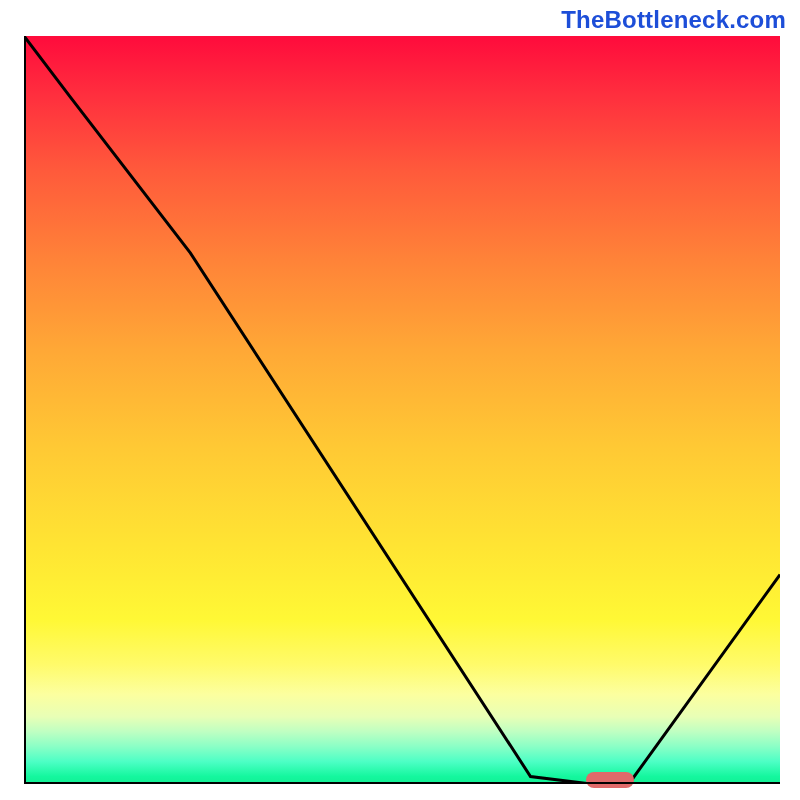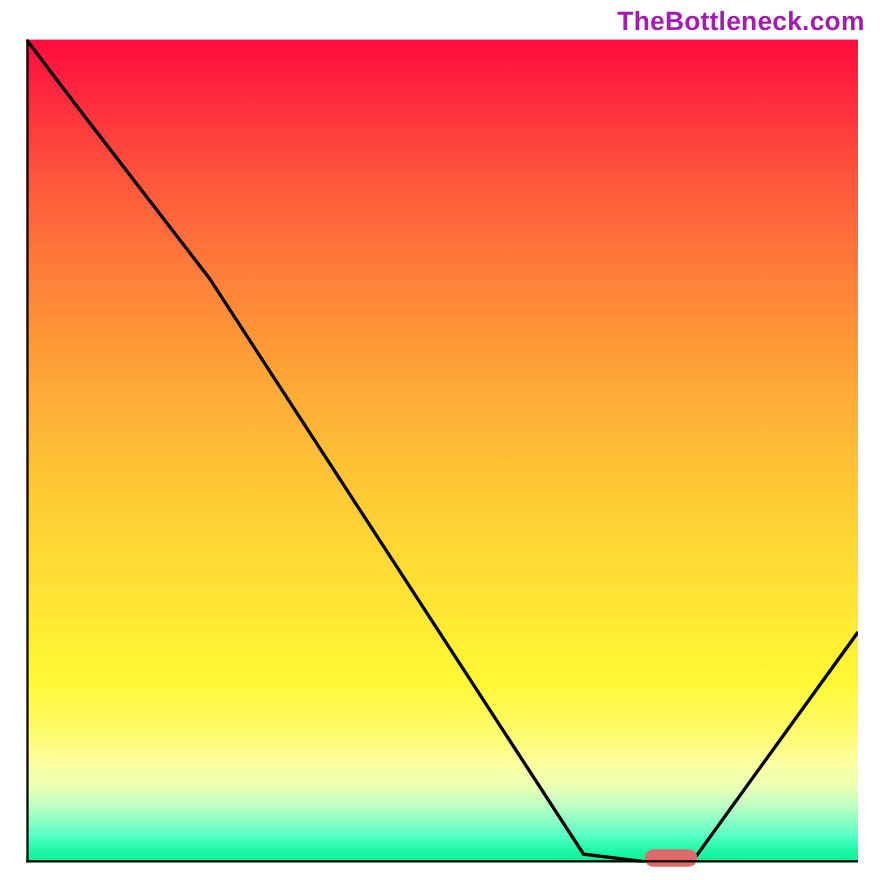--- a/index.html
+++ b/index.html
@@ -15,21 +15,21 @@
     position: relative;
     width: 800px;
     height: 800px;
   }
   .watermark {
     position: absolute;
     top: 6px;
     right: 14px;
     font-size: 24px;
     font-weight: 600;
-    color: #a21caf;
+    color: #1d4ed8;
     letter-spacing: 0.2px;
   }
   .plot {
     position: absolute;
     left: 24px;
     top: 36px;
     width: 756px;
     height: 748px;
   }
   .gradient {

